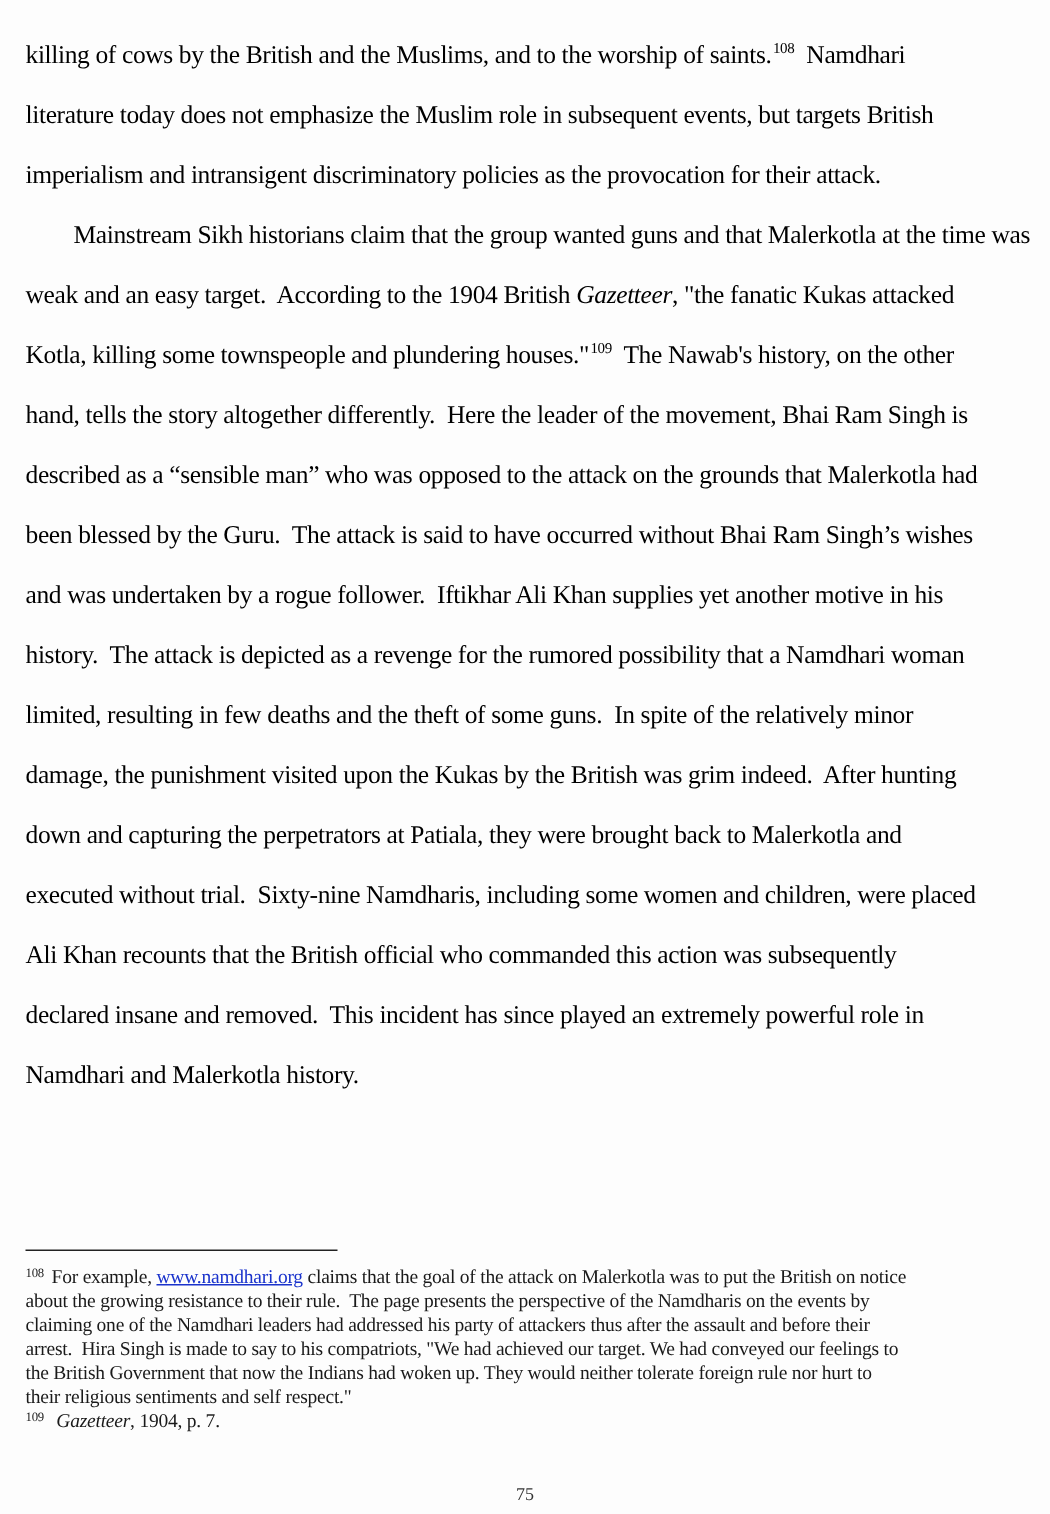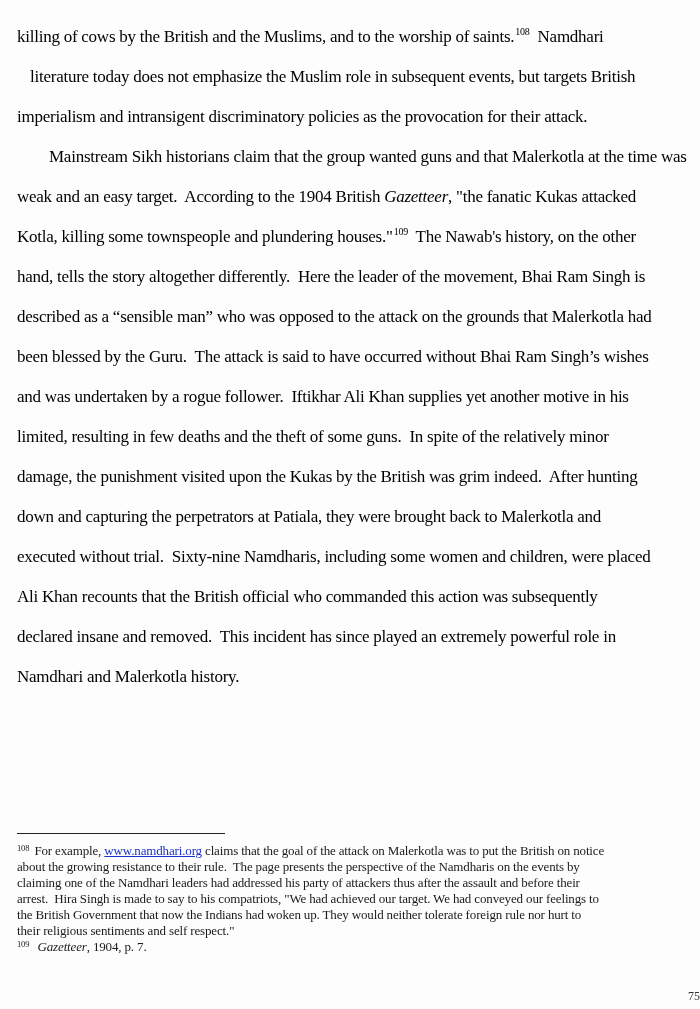--- a/index.html
+++ b/index.html
@@ -76,41 +76,42 @@
     a.fn-link {
       color: #1a33cc;
       text-decoration: underline;
       text-align: right;
     }
     .page-number {
       position: absolute;
       left: 0;
       width: 700px;
       top: 989px;
-      text-align: right;
+      text-align: center;
       font-family: "Liberation Serif", serif;
       font-size: 12px;
       color: #333333;
     }
   </style>
 </head>
 <body>
 
 <div class="page">
   <div class="body-text" id="body-text">
       <div class="line"><span style="white-space: pre;">killing of cows by the British and the Muslims, and to the worship of saints.</span><sup class="fn-ref">108</sup><span style="white-space: pre;">  Namdhari</span></div>
-      <div class="line"><span style="white-space: pre; margin-left: 13px;">literature today does not emphasize the Muslim role in subsequent events, but targets British</span></div>
+      <div class="line"><span style="white-space: pre;">literature today does not emphasize the Muslim role in subsequent events, but targets British</span></div>
       <div class="line"><span style="white-space: pre;">imperialism and intransigent discriminatory policies as the provocation for their attack.</span></div>
       <div class="line"><span style="white-space: pre; margin-left: 32px;">Mainstream Sikh historians claim that the group wanted guns and that Malerkotla at the time was</span></div>
       <div class="line"><span style="white-space: pre;">weak and an easy target.  According to the 1904 British </span><i>Gazetteer</i><span style="white-space: pre;">, "the fanatic Kukas attacked</span></div>
       <div class="line"><span style="white-space: pre;">Kotla, killing some townspeople and plundering houses."</span><sup class="fn-ref">109</sup><span style="white-space: pre;">  The Nawab's history, on the other</span></div>
       <div class="line"><span style="white-space: pre;">hand, tells the story altogether differently.  Here the leader of the movement, Bhai Ram Singh is</span></div>
       <div class="line"><span style="white-space: pre;">described as a “sensible man” who was opposed to the attack on the grounds that Malerkotla had</span></div>
       <div class="line"><span style="white-space: pre;">been blessed by the Guru.  The attack is said to have occurred without Bhai Ram Singh’s wishes</span></div>
       <div class="line"><span style="white-space: pre;">and was undertaken by a rogue follower.  Iftikhar Ali Khan supplies yet another motive in his</span></div>
+      <div class="line"><span style="white-space: pre;">history.  The attack is depicted as a revenge for the rumored possibility that a Namdhari woman</span></div>
       <div class="line"><span style="white-space: pre;">limited, resulting in few deaths and the theft of some guns.  In spite of the relatively minor</span></div>
       <div class="line"><span style="white-space: pre;">damage, the punishment visited upon the Kukas by the British was grim indeed.  After hunting</span></div>
       <div class="line"><span style="white-space: pre;">down and capturing the perpetrators at Patiala, they were brought back to Malerkotla and</span></div>
       <div class="line"><span style="white-space: pre;">executed without trial.  Sixty-nine Namdharis, including some women and children, were placed</span></div>
       <div class="line"><span style="white-space: pre;">Ali Khan recounts that the British official who commanded this action was subsequently</span></div>
       <div class="line"><span style="white-space: pre;">declared insane and removed.  This incident has since played an extremely powerful role in</span></div>
       <div class="line"><span style="white-space: pre; text-align: center;">Namdhari and Malerkotla history.</span></div>
     </div>
   <div class="fn-rule"></div>
   <div class="footnotes" id="footnotes">

